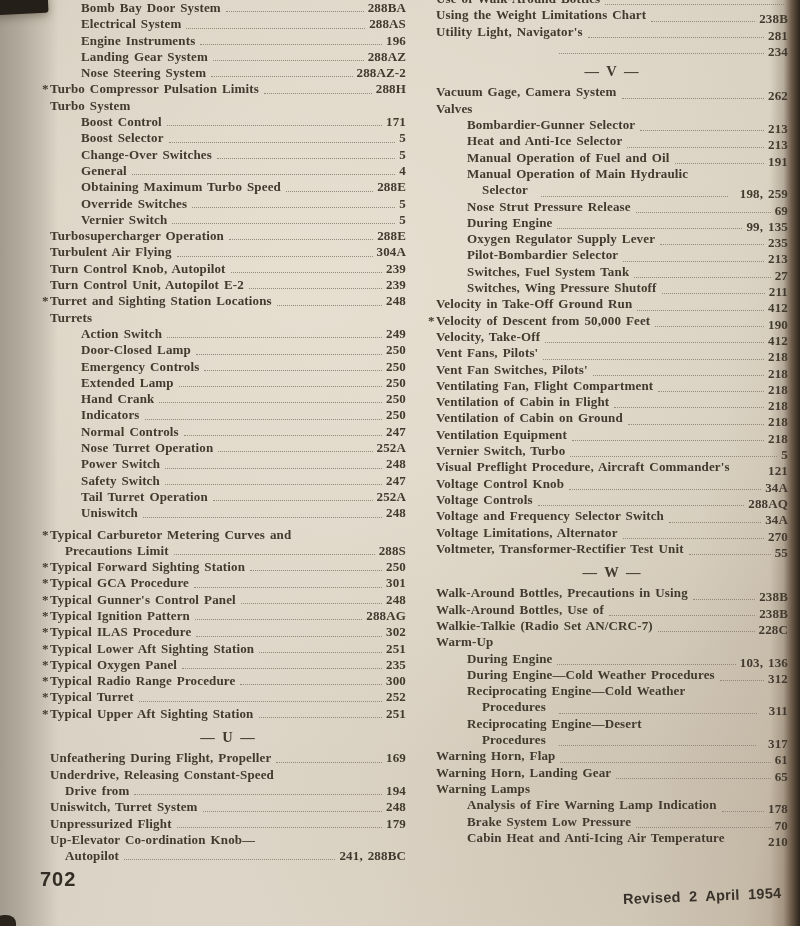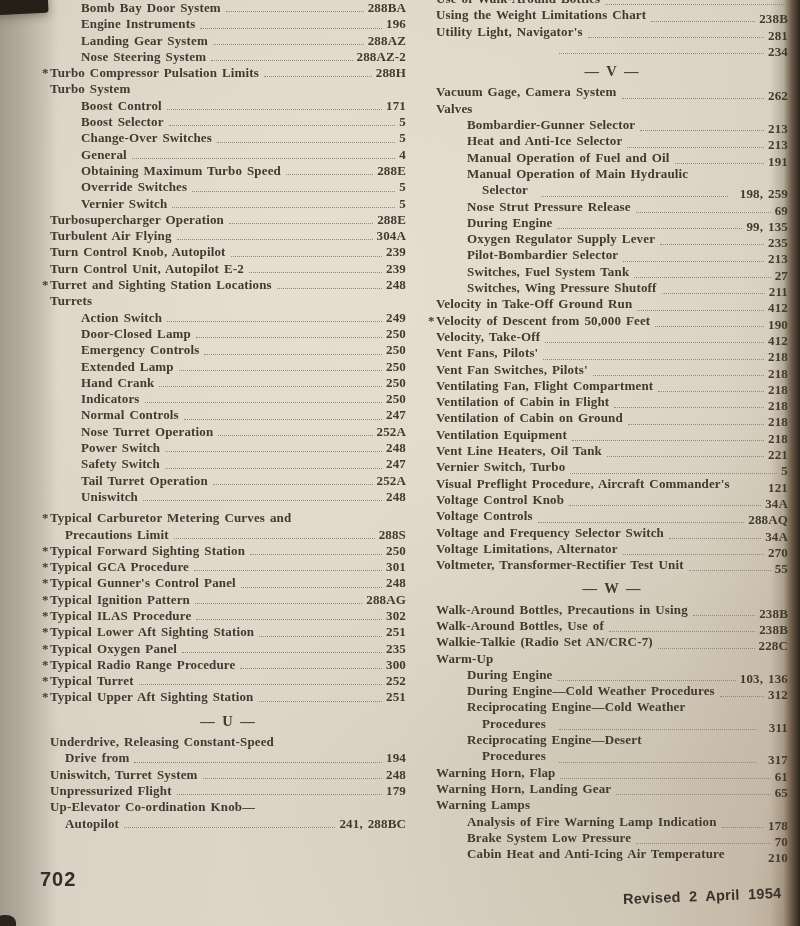--- a/index.html
+++ b/index.html
@@ -63,20 +63,25 @@
   <div class="corner-tl"></div>
   <div class="corner-bl"></div>
 
   <div class="col col-left" id="col0">
       <div class="row ind1">
         <span class="lab">Bomb Bay Door System</span>
         <span class="leader"></span>
         <span class="pg">288BA</span>
       </div>
       <div class="row ind1">
+        <span class="lab">Electrical System</span>
+        <span class="leader"></span>
+        <span class="pg">288AS</span>
+      </div>
+      <div class="row ind1">
         <span class="lab">Engine Instruments</span>
         <span class="leader"></span>
         <span class="pg">196</span>
       </div>
       <div class="row ind1">
         <span class="lab">Landing Gear System</span>
         <span class="leader"></span>
         <span class="pg">288AZ</span>
       </div>
       <div class="row ind1">
@@ -281,20 +286,25 @@
         <span class="pg">252</span>
       </div>
       <div class="row">
         <span class="star">*</span>
         <span class="lab">Typical Upper Aft Sighting Station</span>
         <span class="leader"></span>
         <span class="pg">251</span>
       </div>
       <div class="row header">— U —</div>
       <div class="row">
+        <span class="lab">Unfeathering During Flight, Propeller</span>
+        <span class="leader"></span>
+        <span class="pg">169</span>
+      </div>
+      <div class="row">
         <span class="lab">Underdrive, Releasing Constant-Speed</span>
       </div>
       <div class="row cont">
         <span class="lab">Drive from</span>
         <span class="leader"></span>
         <span class="pg">194</span>
       </div>
       <div class="row">
         <span class="lab">Uniswitch, Turret System</span>
         <span class="leader"></span>
@@ -435,25 +445,20 @@
       </div>
       <div class="row">
         <span class="lab">Ventilation of Cabin on Ground</span>
         <span class="leader"></span>
         <span class="pg">218</span>
       </div>
       <div class="row">
         <span class="lab">Ventilation Equipment</span>
         <span class="leader"></span>
         <span class="pg">218</span>
-      </div>
-      <div class="row">
-        <span class="lab">Vent Line Heaters, Oil Tank</span>
-        <span class="leader"></span>
-        <span class="pg">221</span>
       </div>
       <div class="row">
         <span class="lab">Vernier Switch, Turbo</span>
         <span class="leader"></span>
         <span class="pg">5</span>
       </div>
       <div class="row">
         <span class="lab">Visual Preflight Procedure, Aircraft Commander's</span>
         <span class="spacer"></span>
         <span class="pg">121</span>

